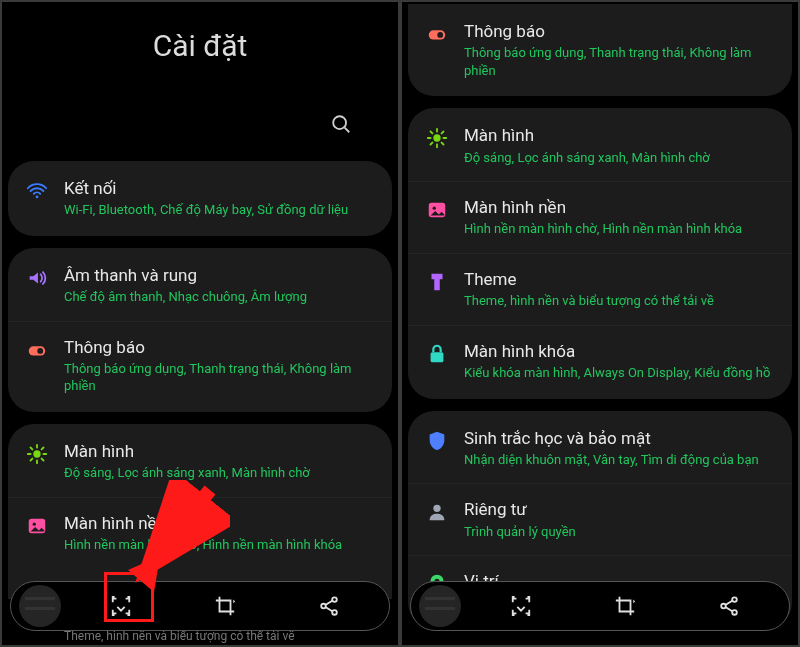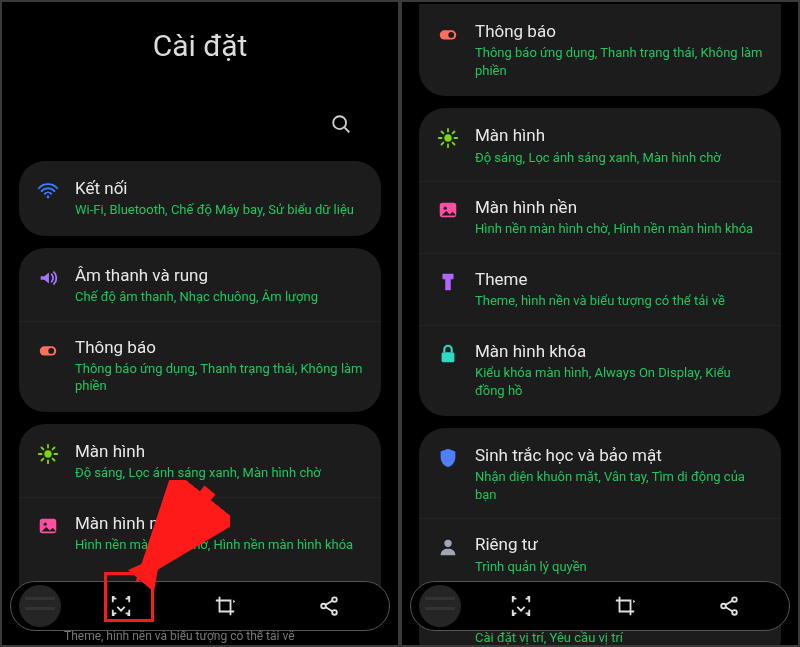--- a/index.html
+++ b/index.html
@@ -3,21 +3,21 @@
 <meta charset="utf-8">
 <style>
   *{margin:0;padding:0;box-sizing:border-box;-webkit-font-smoothing:antialiased;}
   body{background:#3a3a3a;font-family:-apple-system,BlinkMacSystemFont,"Segoe UI",Roboto,sans-serif;width:800px;height:647px;overflow:hidden;display:flex;gap:4px;padding:2px;}
   .phone{flex:1;background:#000;position:relative;overflow:hidden;border-radius:0;}
   .content-area{height:100%;overflow:hidden;}
   .title-area{text-align:center;padding:26px 0 50px;}
   .big-title{color:#dcdcdc;font-size:30px;font-weight:400;}
   .search-row{display:flex;justify-content:flex-end;padding:0 46px 22px 0;}
   .search-icon{width:22px;height:22px;stroke:#d0d0d0;stroke-width:2;fill:none;}
-  .group{background:#1c1c1c;border-radius:26px;margin:0 17px 12px;padding:2px 0;}
+  .group{background:#1c1c1c;border-radius:26px;margin:0 6px 12px;padding:2px 0;}
   .item{display:flex;align-items:flex-start;padding:15px 18px 15px 18px;gap:16px;}
   .item + .item{border-top:1px solid rgba(255,255,255,.04);}
   .icon-box{width:22px;height:22px;flex-shrink:0;display:flex;align-items:center;justify-content:center;margin-top:2px;}
   .icon-box svg{width:22px;height:22px;}
   .text-col{flex:1;}
   .item-title{color:#e8e8e8;font-size:17px;font-weight:400;line-height:1.25;margin-bottom:2px;}
   .item-sub{color:#22c55e;font-size:13px;line-height:1.35;}
   .group.cut{border-radius:26px 26px 0 0;padding-bottom:30px;margin-bottom:0;}
   .group.cut-top{border-radius:0 0 26px 26px;}
   .toolbar{position:absolute;bottom:14px;left:8px;right:8px;height:50px;background:#000;border:1.5px solid #555;border-radius:28px;display:flex;align-items:center;padding:0 8px;gap:8px;z-index:10;}
@@ -52,21 +52,21 @@
         <div class="group">
           <div class="item">
             <div class="icon-box">
               <svg viewBox="0 0 24 24">
                 <path d="M2 9 C7 3,17 3,22 9 M5 12 C9 8,15 8,19 12 M8.5 15 C10.5 13,13.5 13,15.5 15" stroke="#3b7cff" stroke-width="2" fill="none" stroke-linecap="round"></path>
                 <circle cx="12" cy="18.5" r="1.5" fill="#3b7cff"></circle>
               </svg>
             </div>
             <div class="text-col">
               <div class="item-title">Kết nối</div>
-              <div class="item-sub">Wi-Fi, Bluetooth, Chế độ Máy bay, Sử biểu dữ liệu</div>
+              <div class="item-sub">Wi-Fi, Bluetooth, Chế độ Máy bay, Sử đồng dữ liệu</div>
             </div>
           </div>
         </div>
         <div class="group">
           <div class="item">
             <div class="icon-box">
               <svg viewBox="0 0 24 24">
                 <path d="M4 10 L4 14 L8 14 L13 18 L13 6 L8 10 Z" fill="#a573ff"></path>
                 <path d="M16 8 C18 10,18 14,16 16 M18.5 5.5 C22 9,22 15,18.5 18.5" stroke="#a573ff" stroke-width="2" fill="none" stroke-linecap="round"></path>
               </svg>

